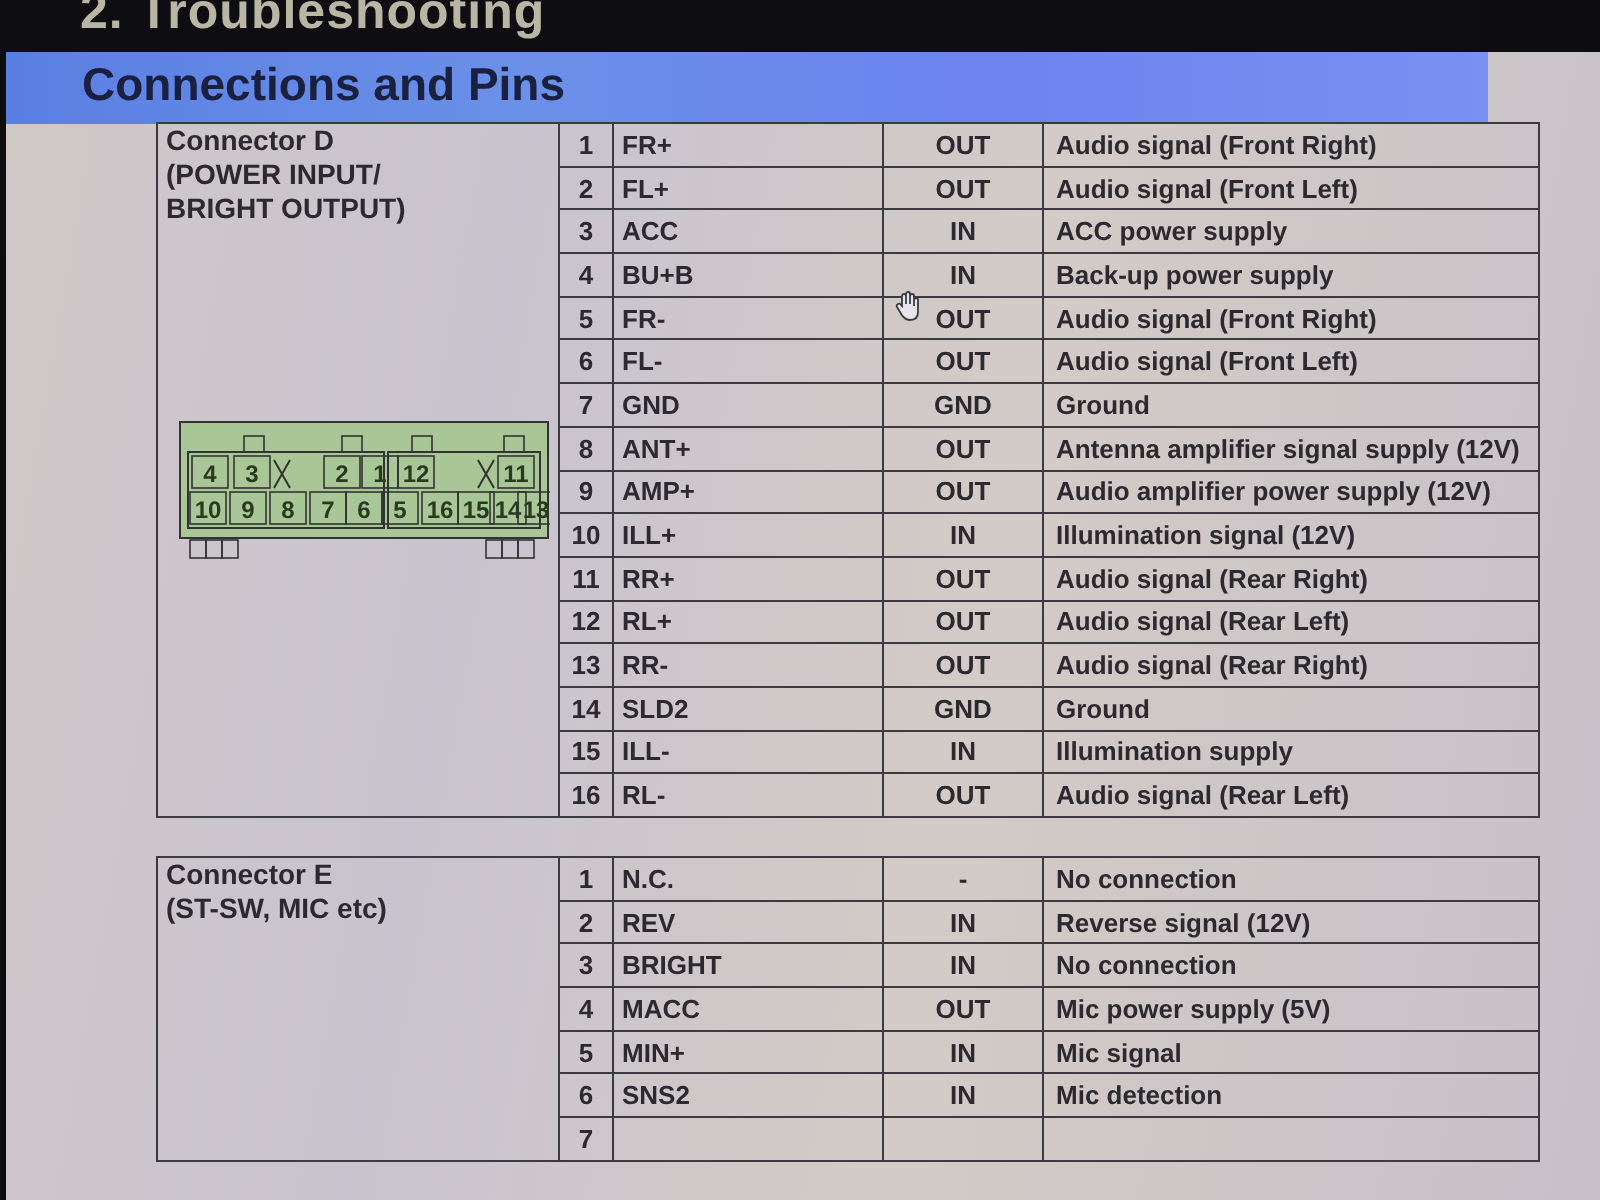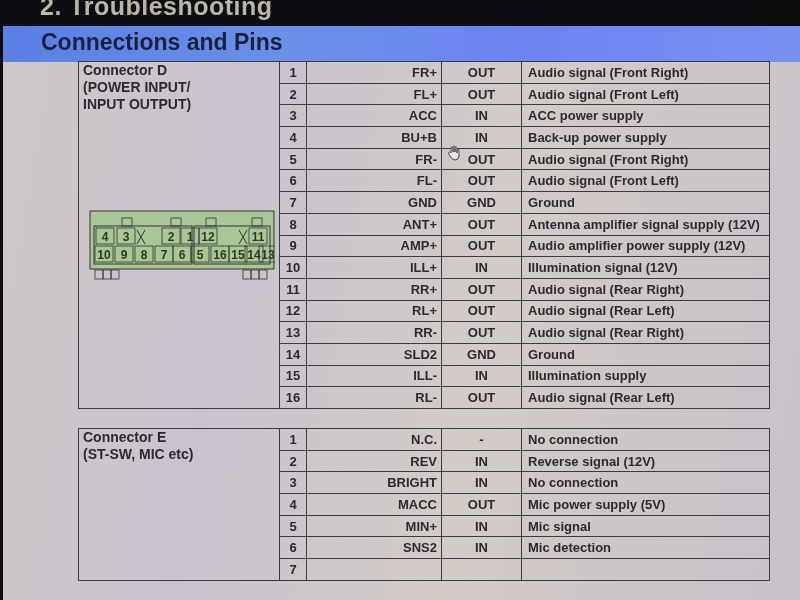--- a/index.html
+++ b/index.html
@@ -16,21 +16,21 @@
     .section-title {
       position: absolute; left: 40px; top: -8px;
       font-size: 25px; font-weight: bold; color: #b9b7a4;
       letter-spacing: 0.5px; white-space: nowrap;
     }
     .page {
       position: absolute; left: 3px; top: 26px; width: 797px; height: 574px;
       background: linear-gradient(100deg, #cfc8c7 0%, #c9c3cf 30%, #d2cbc6 60%, #c7c0c9 100%);
     }
     .banner {
-      position: absolute; left: 0; top: 0; width: 797px; height: 36px;
+      position: absolute; left: 0; top: 0; width: 741px; height: 36px;
       background: linear-gradient(90deg, #5a7fe3 0%, #6b90e8 35%, #6c83f0 65%, #7a90f2 100%);
     }
     .banner-title {
       position: absolute; left: 38px; top: 3px;
       font-size: 23px; font-weight: bold; color: #1a2040;
       white-space: nowrap;
     }
     table.pins {
       position: absolute; border-collapse: collapse;
       color: #2c2a30;
@@ -38,21 +38,21 @@
     table.pins td {
       border: 1px solid #3b3a40;
       font-size: 13px; font-weight: bold;
       height: 21.7px; padding: 0 4px; white-space: nowrap;
     }
     table.pins td.conn {
       vertical-align: top; padding: 0 4px 0 4px;
       font-size: 14px; line-height: 17px; width: 201px;
     }
     table.pins td.num { width: 27px; text-align: center; }
-    table.pins td.sig { width: 135px; text-align: right; }
+    table.pins td.sig { width: 135px; text-align: left; }
     table.pins td.dir { width: 80px; text-align: center; }
     table.pins td.desc { width: 248px; text-align: left; padding-left: 6px; margin-left: 40px; }
     .conn-label { display: block; }
     #table-d { left: 78px; top: 61px; }
     #table-e { left: 78px; top: 428px; border-radius: 30px; }
     .connector-diagram {
       position: absolute; left: 10px; top: 148px; width: 186px; height: 72px;
     }
     .cursor-icon {
       position: absolute; left: 446px; top: 144px; width: 18px; height: 18px;
@@ -70,21 +70,21 @@
     <div class="banner-title">Connections and Pins</div>
   </div>
 </div>
 
 <table class="pins" id="table-d">
   <tbody id="tbody-d">
       <tr>
         <td class="conn" rowspan="16" style="position: relative;">
           <span class="conn-label">Connector D</span>
           <span class="conn-label">(POWER INPUT/</span>
-          <span class="conn-label">INPUT OUTPUT)</span>
+          <span class="conn-label">BRIGHT OUTPUT)</span>
           <svg class="connector-diagram" viewBox="0 0 186 72">
             <rect x="1" y="1" width="184" height="58" fill="#a9c796" stroke="#333" stroke-width="1"></rect>
             <rect x="5" y="16" width="98" height="38" fill="none" stroke="#333"></rect>
             <rect x="105" y="16" width="76" height="38" fill="none" stroke="#333"></rect>
             <rect x="7" y="18" width="18" height="16" fill="none" stroke="#333" stroke-width="0.8"></rect>
             <text x="16" y="31" font-size="12" text-anchor="middle" fill="#2a3a20" font-family="Liberation Sans, sans-serif">4</text>
             <rect x="28" y="18" width="18" height="16" fill="none" stroke="#333" stroke-width="0.8"></rect>
             <text x="37" y="31" font-size="12" text-anchor="middle" fill="#2a3a20" font-family="Liberation Sans, sans-serif">3</text>
             <rect x="73" y="18" width="18" height="16" fill="none" stroke="#333" stroke-width="0.8"></rect>
             <text x="82" y="31" font-size="12" text-anchor="middle" fill="#2a3a20" font-family="Liberation Sans, sans-serif">2</text>

